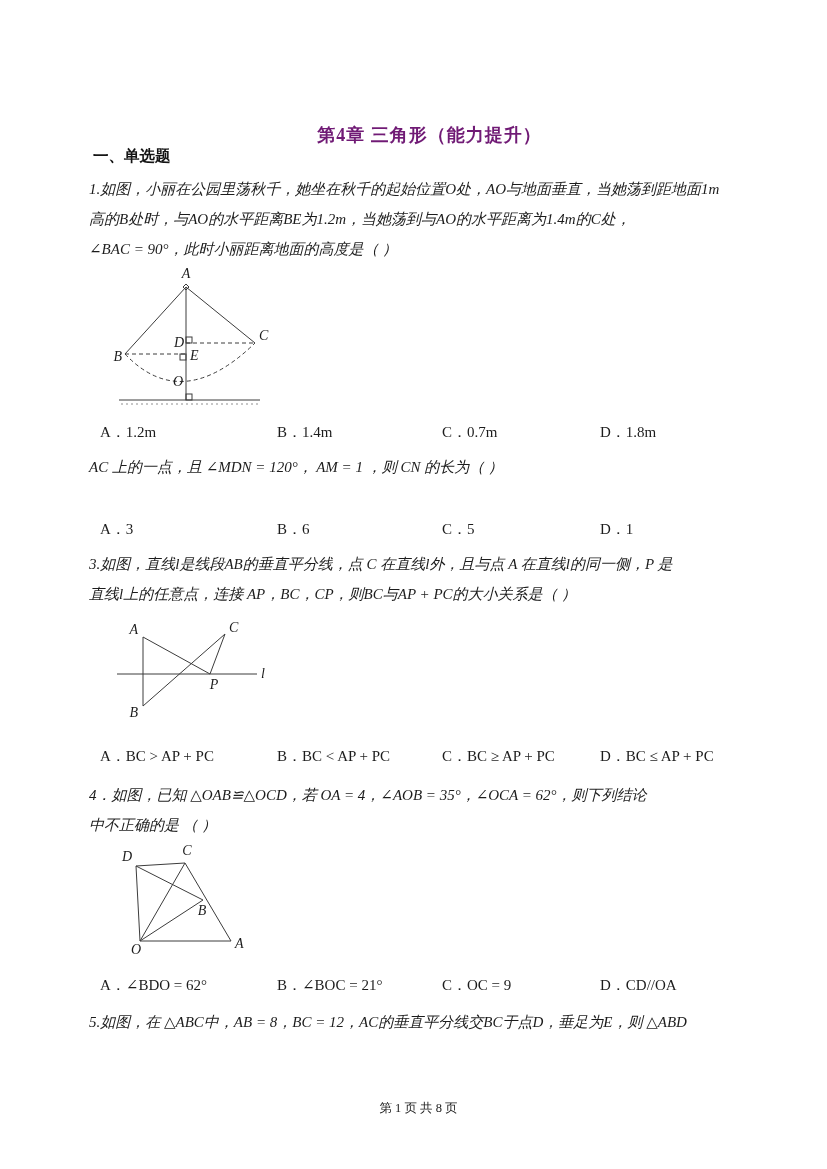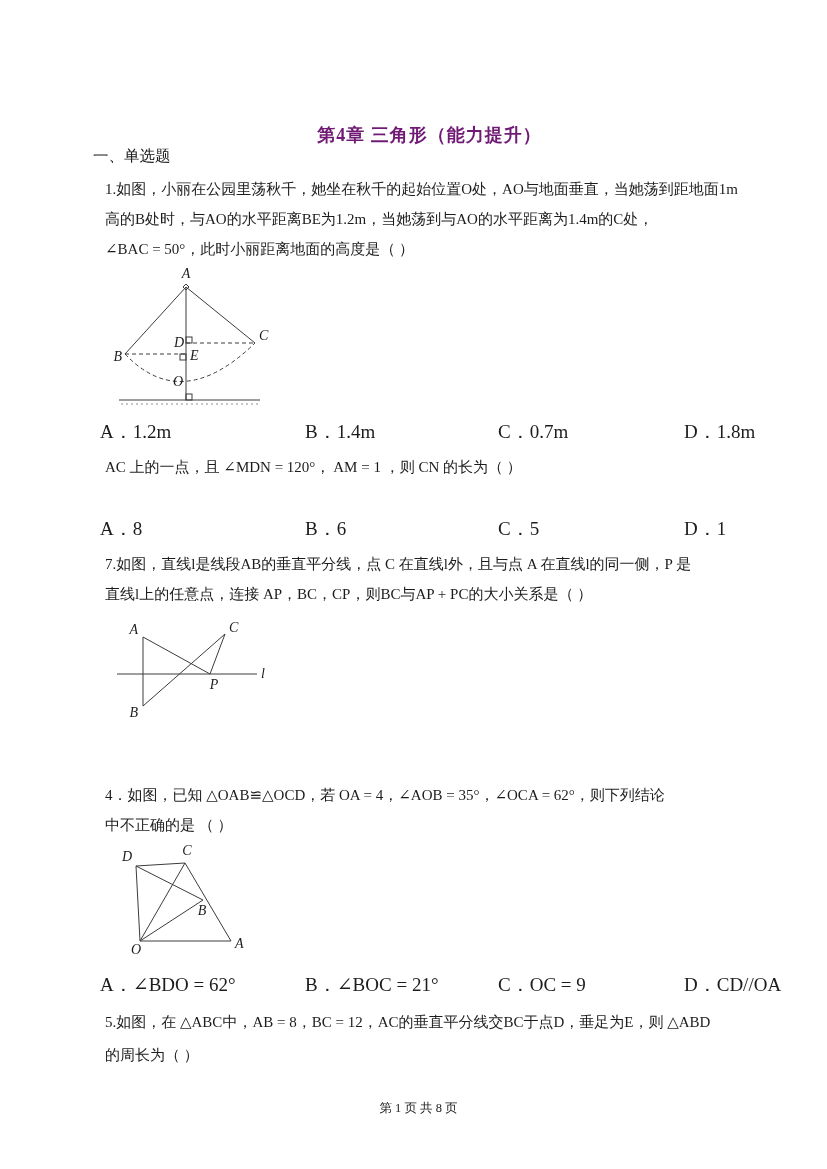--- a/index.html
+++ b/index.html
@@ -11,28 +11,28 @@
     color:#1c1c1c;
     overflow:hidden;
   }
   .title{
     position:absolute;top:107px;left:0;width:100%;
     text-align:center;font-size:18px;font-weight:bold;margin:16px;
     letter-spacing:1px;color:#701a75;
   }
   .section-heading{
     position:absolute;left:93px;top:146px;
-    font-size:15.5px;font-weight:normal;color:#141414;
+    font-size:15.5px;font-weight:bold;color:#141414;
   }
-  .qtext{position:absolute;left:105px;width:650px;font-size:15px;}
+  .qtext{position:absolute;left:89px;width:650px;font-size:15px;font-style:italic;}
   .qline{height:30px;line-height:30px;white-space:nowrap;}
   .opts{
     position:absolute;left:100px;width:640px;
     display:grid;grid-template-columns:177px 165px 158px auto;
-    font-size:19px;line-height:20px;gap:28px;
+    font-size:15px;line-height:20px;
   }
   .opt{white-space:nowrap;}
   .fig{position:absolute;}
   .fig line,.fig path,.fig polyline,.fig rect,.fig polygon{
     stroke:#3c3c3c;stroke-width:1;fill:none;
   }
   .fig .dash{stroke-dasharray:4 3;}
   .fig .hatch{stroke:#8f8f8f;stroke-dasharray:2 3;}
   .fig text{
     font-family:"Liberation Serif","DejaVu Serif",serif;
@@ -49,21 +49,21 @@
 
 <div class="page">
 
   <h1 class="title">第4章 三角形（能力提升）</h1>
 
   <div class="section-heading">一、单选题</div>
 
   <div class="qtext" style="top:174px">
     <div class="qline">1.如图，小丽在公园里荡秋千，她坐在秋千的起始位置O处，AO与地面垂直，当她荡到距地面1m</div>
     <div class="qline">高的B处时，与AO的水平距离BE为1.2m，当她荡到与AO的水平距离为1.4m的C处，</div>
-    <div class="qline">∠BAC = 50°，此时小丽距离地面的高度是（        ）</div>
+    <div class="qline">∠BAC = 90°，此时小丽距离地面的高度是（        ）</div>
   </div>
 
   <svg class="fig" style="top:266px;left:112px" width="165" height="145" viewBox="0 0 165 145">
     <g>
       <line x1="74" y1="21" x2="13" y2="88"></line>
       <line x1="74" y1="21" x2="143" y2="77"></line>
       <line x1="74" y1="21" x2="74" y2="134"></line>
       <polygon points="74,18 77,21 74,24 71,21"></polygon>
       <line class="dash" x1="74" y1="77" x2="143" y2="77"></line>
       <line class="dash" x1="13" y1="88" x2="74" y2="88"></line>
@@ -87,46 +87,52 @@
     <span class="opt">B．1.4m</span>
     <span class="opt">C．0.7m</span>
     <span class="opt">D．1.8m</span>
   </div>
 
   <div class="qtext" style="top:452px">
     <div class="qline">AC 上的一点，且 ∠MDN = 120°， AM = 1 ，则 CN 的长为（      ）</div>
   </div>
 
   <div class="opts" style="top:519px">
-    <span class="opt">A．8</span>
+    <span class="opt">A．3</span>
     <span class="opt">B．6</span>
     <span class="opt">C．5</span>
     <span class="opt">D．1</span>
   </div>
 
   <div class="qtext" style="top:549px">
-    <div class="qline">7.如图，直线l是线段AB的垂直平分线，点 C 在直线l外，且与点 A 在直线l的同一侧，P 是</div>
+    <div class="qline">3.如图，直线l是线段AB的垂直平分线，点 C 在直线l外，且与点 A 在直线l的同一侧，P 是</div>
     <div class="qline">直线l上的任意点，连接 AP，BC，CP，则BC与AP + PC的大小关系是（        ）</div>
   </div>
 
   <svg class="fig" style="top:616px;left:110px" width="170" height="125" viewBox="0 0 170 125">
     <g>
       <line x1="7" y1="58" x2="147" y2="58"></line>
       <line x1="33" y1="21" x2="33" y2="90"></line>
       <line x1="33" y1="21" x2="100" y2="58"></line>
       <line x1="33" y1="90" x2="115" y2="18"></line>
       <line x1="115" y1="18" x2="100" y2="58"></line>
     </g>
     <text x="28" y="18" text-anchor="end">A</text>
     <text x="28" y="101" text-anchor="end">B</text>
     <text x="119" y="16" text-anchor="start">C</text>
     <text x="104" y="73" text-anchor="middle">P</text>
     <text x="151" y="62" text-anchor="start">l</text>
   </svg>
 
+  <div class="opts" style="top:746px">
+    <span class="opt">A．BC &gt; AP + PC</span>
+    <span class="opt">B．BC &lt; AP + PC</span>
+    <span class="opt">C．BC ≥ AP + PC</span>
+    <span class="opt">D．BC ≤ AP + PC</span>
+  </div>
 
   <div class="qtext" style="top:780px">
     <div class="qline">4．如图，已知 △OAB≌△OCD，若 OA = 4，∠AOB =  35°，∠OCA = 62°，则下列结论</div>
     <div class="qline">中不正确的是  （      ）</div>
   </div>
 
   <svg class="fig" style="top:841px;left:108px" width="150" height="125" viewBox="0 0 150 125">
     <g>
       <line x1="32" y1="100" x2="123" y2="100"></line>
       <line x1="32" y1="100" x2="28" y2="25"></line>
@@ -145,18 +151,17 @@
 
   <div class="opts" style="top:975px">
     <span class="opt">A．∠BDO = 62°</span>
     <span class="opt">B．∠BOC = 21°</span>
     <span class="opt">C．OC = 9</span>
     <span class="opt">D．CD//OA</span>
   </div>
 
   <div class="qtext" style="top:1006px">
     <div class="qline" style="height:33px;line-height:33px">5.如图，在 △ABC中，AB = 8，BC = 12，AC的垂直平分线交BC于点D，垂足为E，则 △ABD</div>
-    <div class="qline" style="height:33px;line-height:33px">的周长为（      ）</div>
   </div>
 
   <div class="footer">第 1 页 共 8 页</div>
 
 </div>
 
 </body></html>

